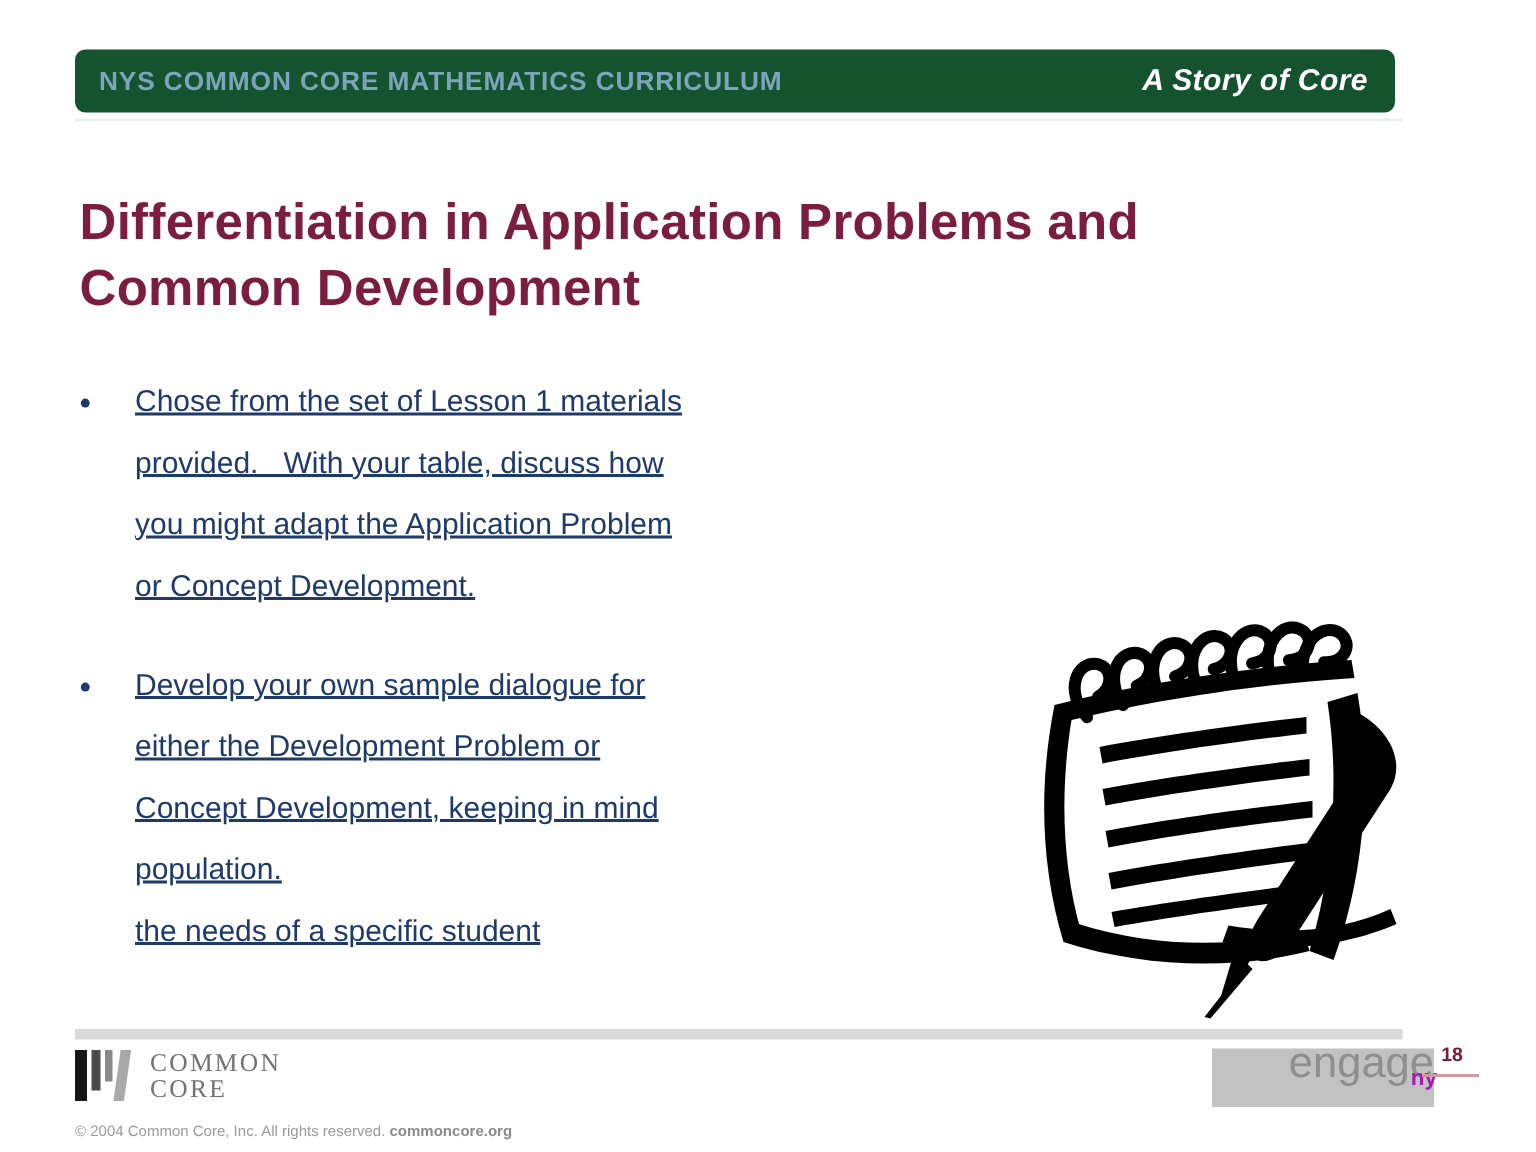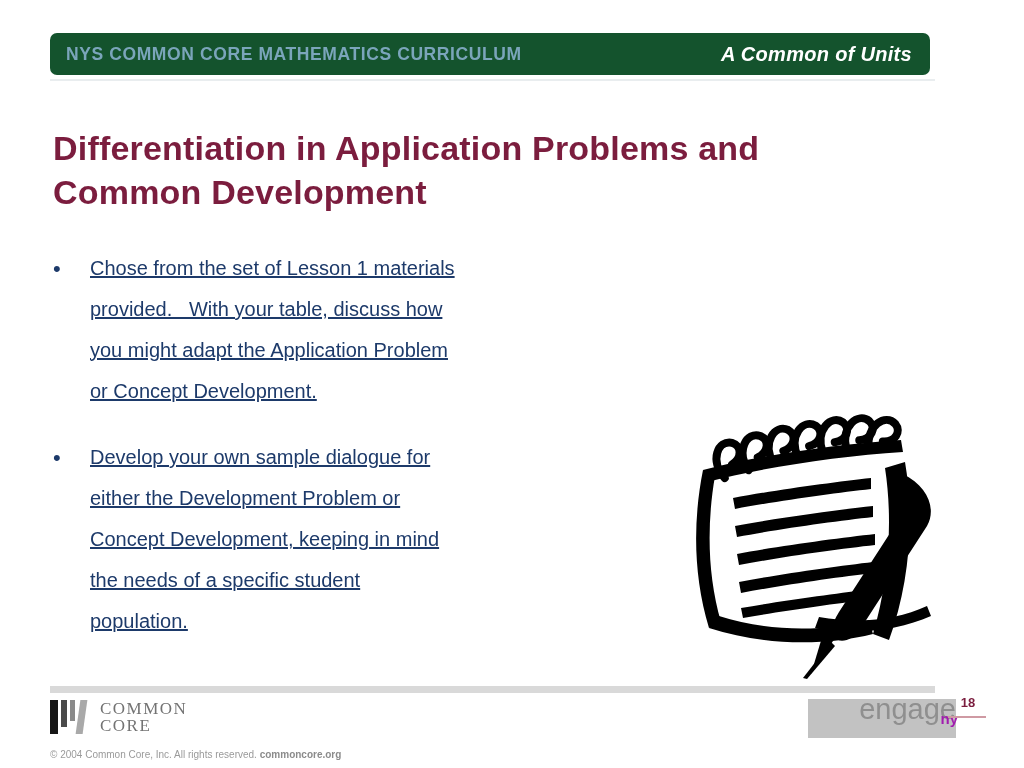--- a/index.html
+++ b/index.html
@@ -53,21 +53,21 @@
                color:#7b1d3e;font-weight:bold;font-size:13px;}
   .page-rule{position:absolute;left:948px;top:716px;width:38px;height:2px;background:#cf9aa3;}
 </style>
 </head>
 <body>
 
 <div class="slide">
 
   <div class="header-band">
     <span class="curriculum">NYS COMMON CORE MATHEMATICS CURRICULUM</span>
-    <span class="series">A Common of Units</span>
+    <span class="series">A Story of Core</span>
   </div>
   <div class="header-rule"></div>
 
   <h1 class="title" style="margin:0;font-weight:bold;">
     <span>Differentiation in Application Problems and</span>
     <span>Common Development</span>
   </h1>
 
   <div class="bullets">
     <div class="bullet">
@@ -78,22 +78,22 @@
         <span class="bullet-line">you might adapt the Application Problem</span>
         <span class="bullet-line">or Concept Development.</span>
       </span>
     </div>
     <div class="bullet">
       <span class="bullet-marker">•</span>
       <span class="bullet-lines">
         <span class="bullet-line">Develop your own sample dialogue for</span>
         <span class="bullet-line">either the Development Problem or</span>
         <span class="bullet-line">Concept Development, keeping in mind</span>
+        <span class="bullet-line">population.</span>
         <span class="bullet-line">the needs of a specific student</span>
-        <span class="bullet-line">population.</span>
       </span>
     </div>
   </div>
 
   <svg class="illustration" viewBox="0 0 290 290">
 
     <g fill="none" stroke="#000" stroke-width="8" stroke-linecap="round">
       <path d="M0,26 C-8,4 8,-12 20,-4 C28,2 24,14 12,16" transform="translate(50,64) rotate(-22)"></path>
       <path d="M0,26 C-8,4 8,-12 20,-4 C28,2 24,14 12,16" transform="translate(77,55) rotate(-15)"></path>
       <path d="M0,26 C-8,4 8,-12 20,-4 C28,2 24,14 12,16" transform="translate(104,47) rotate(-9)"></path>

